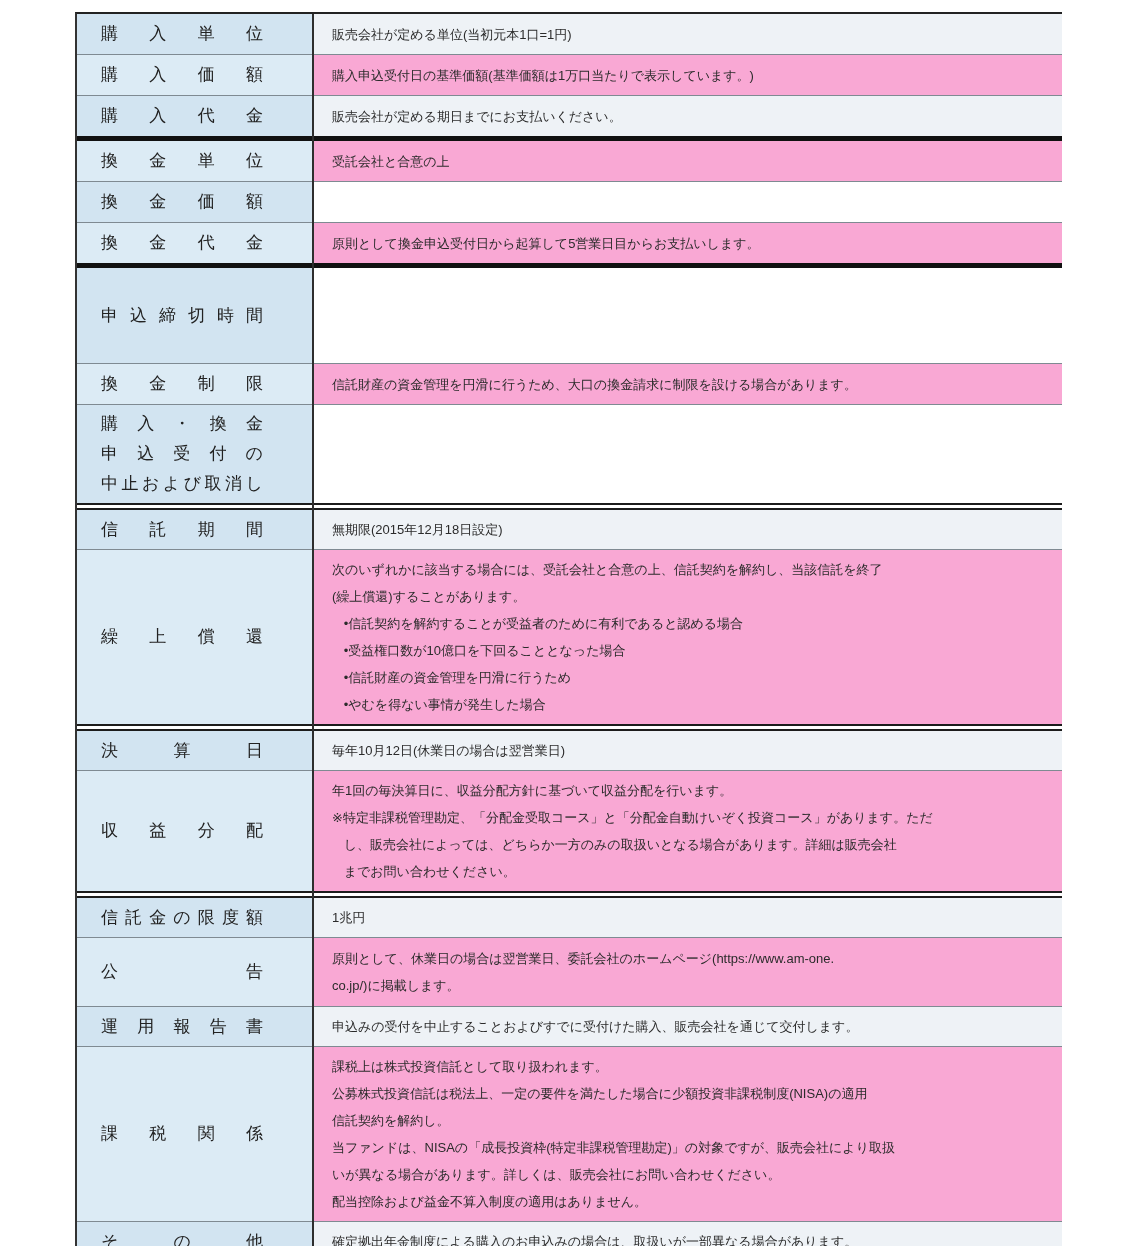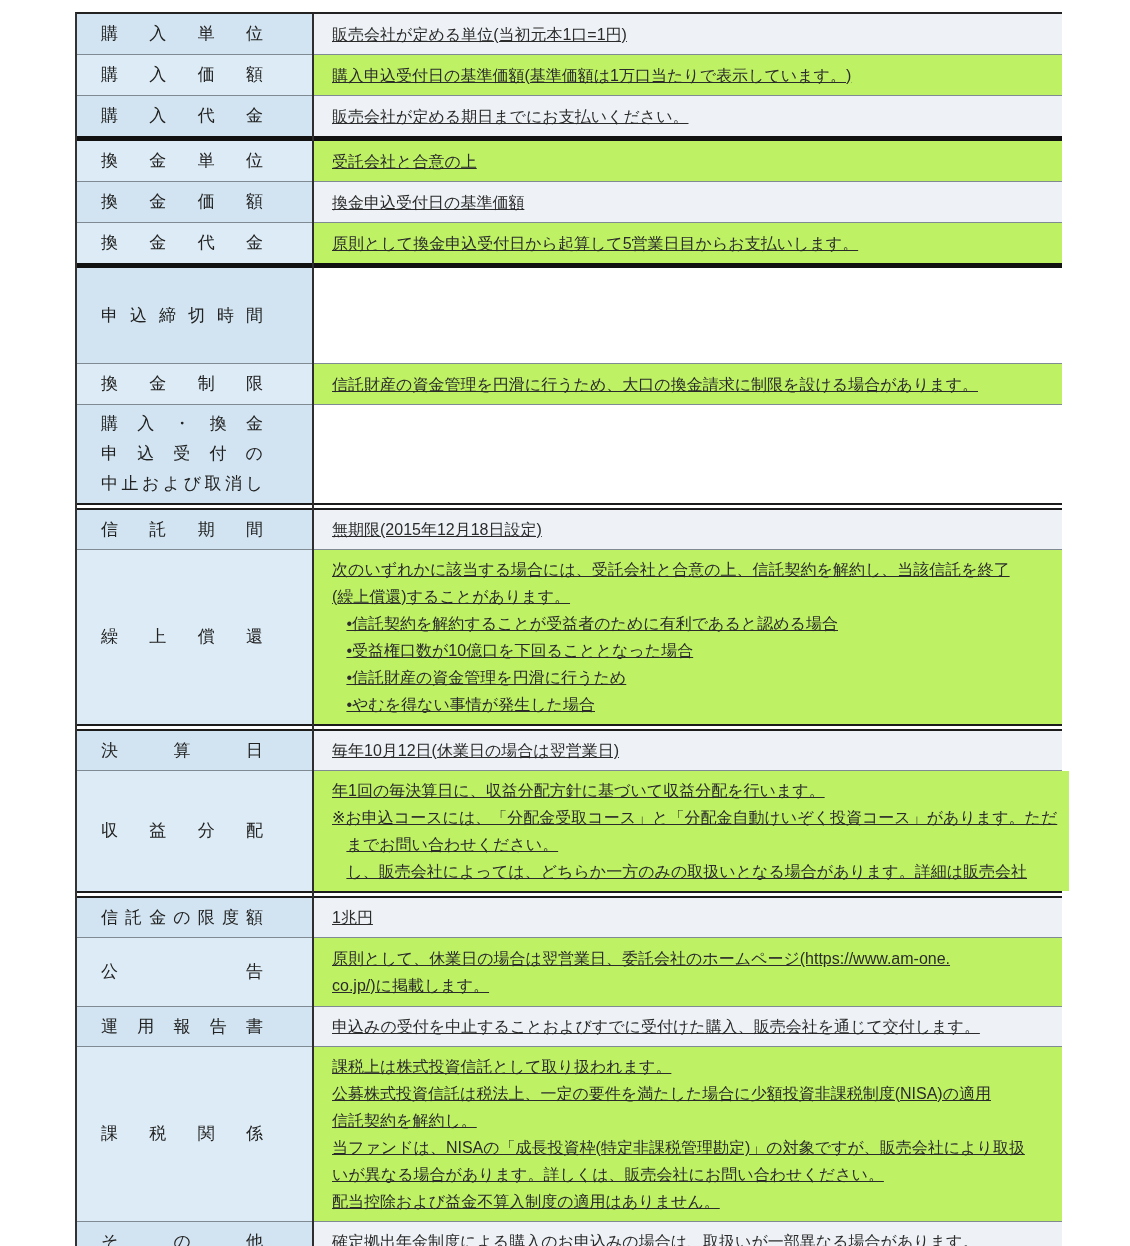--- a/index.html
+++ b/index.html
@@ -22,26 +22,26 @@
   }
   .label-line{
     display:flex;justify-content:space-between;width:162px;
     font-size:17px;line-height:30px;color:#222;
   }
   .content-cell{
     flex:1;box-sizing:border-box;
     display:flex;flex-direction:column;justify-content:center;
     padding:6px 12px 6px 20px;
   }
-  .content-line{font-size:16px;line-height:27px;white-space:nowrap;text-decoration:underline;}
+  .content-line{font-size:13px;line-height:27px;white-space:nowrap;}
   .content-line.ind{padding-left:0.9em;}
   .shade-dark .label-cell{background:#d2e4f1;}
   .shade-dark .content-cell{background:#eef2f6;}
   .shade-light .label-cell{background:#dcebf5;}
-  .shade-light .content-cell{background:#bef264;}
+  .shade-light .content-cell{background:#f9a8d4;}
   .sep-thin{height:1px;background:#7f8a92;}
   .sep-thick{height:5px;background:#111;}
   .sep-double{height:3px;background:#fff;border-top:2px solid #1c1c1c;border-bottom:2px solid #1c1c1c;}
 </style>
 </head>
 <body>
 
 <div class="table-wrap">
   <div>
       <div class="t-row shade-dark" style="min-height: 40px;">
@@ -102,23 +102,20 @@
       <div class="sep-thin"></div>
       <div class="t-row shade-dark" style="min-height: 40px;">
     <div class="label-cell">
           <div class="label-line">
             <span>換</span>
             <span>金</span>
             <span>価</span>
             <span>額</span>
           </div>
         </div>
-    <div class="content-cell">
-          <div class="content-line">換金申込受付日の基準価額</div>
-        </div>
   </div>
       <div class="sep-thin"></div>
       <div class="t-row shade-light" style="min-height: 40px;">
     <div class="label-cell">
           <div class="label-line">
             <span>換</span>
             <span>金</span>
             <span>代</span>
             <span>金</span>
           </div>
@@ -234,23 +231,23 @@
     <div class="label-cell">
           <div class="label-line">
             <span>収</span>
             <span>益</span>
             <span>分</span>
             <span>配</span>
           </div>
         </div>
     <div class="content-cell">
           <div class="content-line">年1回の毎決算日に、収益分配方針に基づいて収益分配を行います。</div>
-          <div class="content-line">※お申込コースには、「分配金受取コース」と「分配金自動けいぞく投資コース」があります。ただ</div>
+          <div class="content-line">※特定非課税管理勘定、「分配金受取コース」と「分配金自動けいぞく投資コース」があります。ただ</div>
+          <div class="content-line ind">し、販売会社によっては、どちらか一方のみの取扱いとなる場合があります。詳細は販売会社</div>
           <div class="content-line ind">までお問い合わせください。</div>
-          <div class="content-line ind">し、販売会社によっては、どちらか一方のみの取扱いとなる場合があります。詳細は販売会社</div>
         </div>
   </div>
       <div class="sep-double"></div>
       <div class="t-row shade-dark" style="min-height: 39px;">
     <div class="label-cell">
           <div class="label-line">
             <span>信</span>
             <span>託</span>
             <span>金</span>
             <span>の</span>

